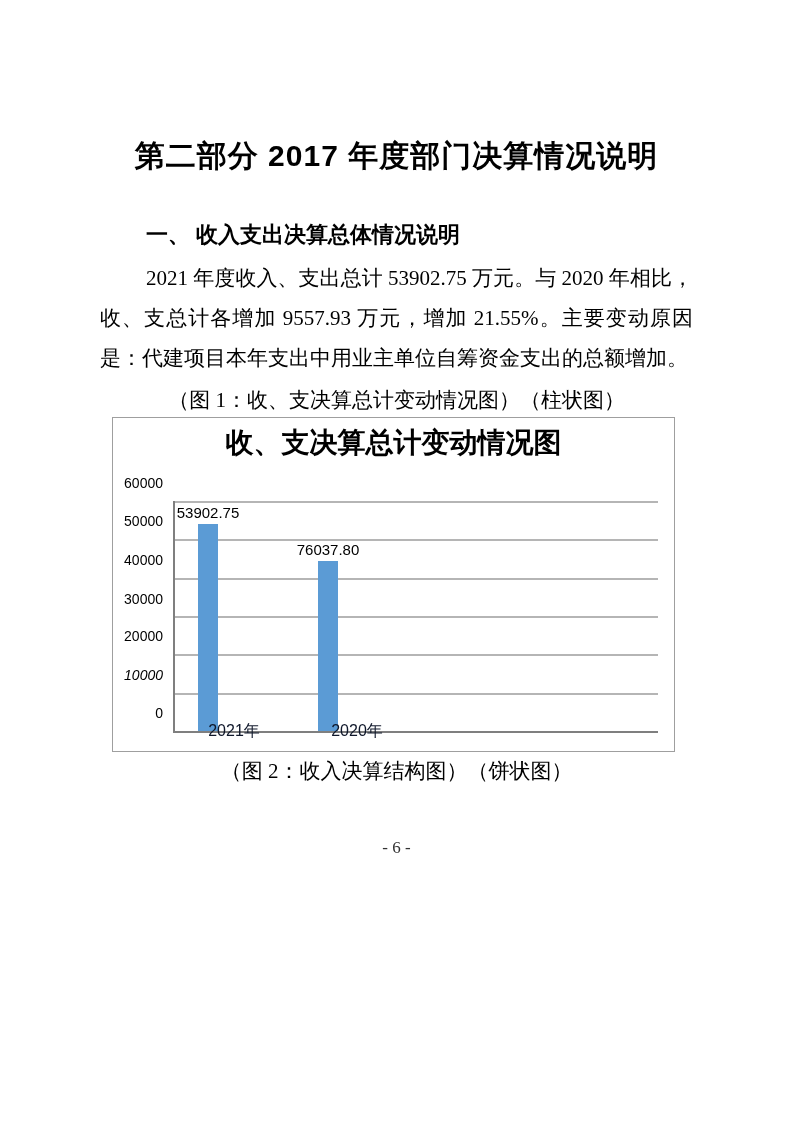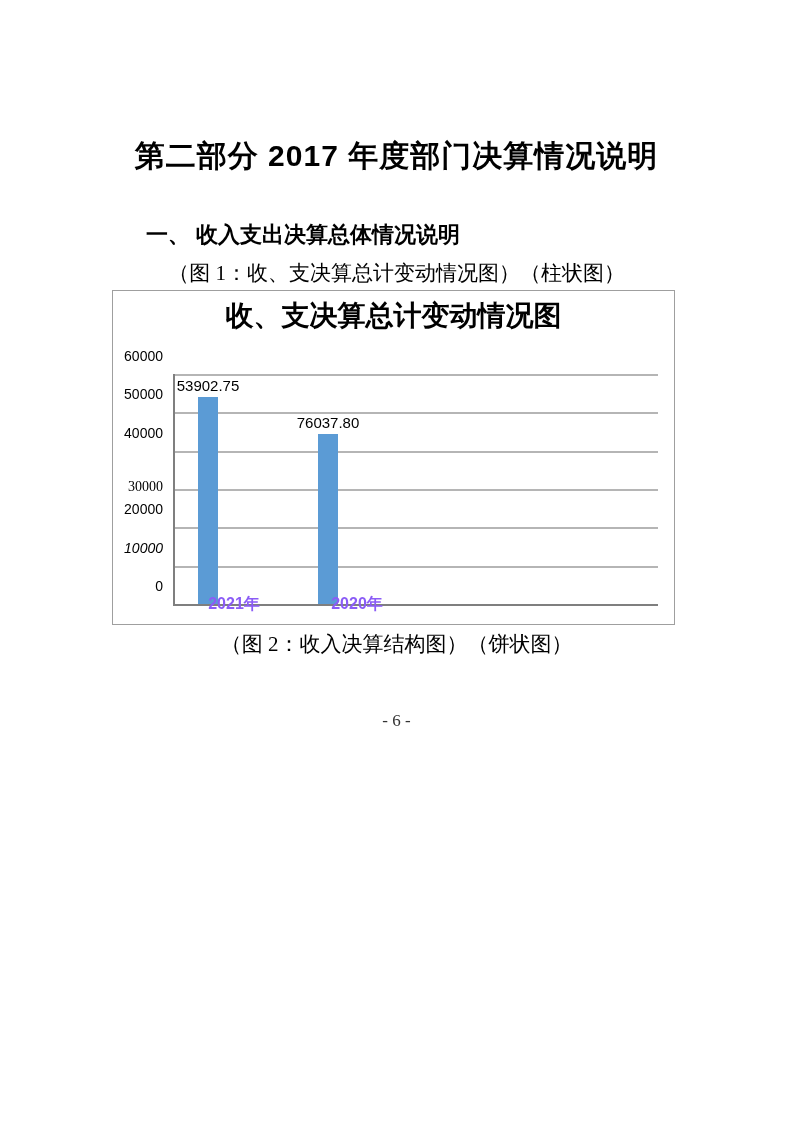--- a/index.html
+++ b/index.html
@@ -75,61 +75,61 @@
     color: #000; white-space: nowrap;
   }
   .ytick {
     position: absolute; left: 0; width: 50px;
     text-align: right; font-size: 14px; line-height: 18px;
     color: #000;
   }
   .xtick {
     position: absolute; top: 303px; width: 120px;
     text-align: center; font-size: 16px; line-height: 20px;
-    color: #8b5cf6;
-    font-weight: bold;
+    color: #0f172a;
   }
 
   .page-number {
     margin-top: 50px;
     text-align: center;
     font-size: 17px; line-height: 24px;
     color: #333;
   }
 </style>
 </head>
 <body>
 
 <div class="page">
 
   <h1 class="doc-title">第二部分 2017 年度部门决算情况说明</h1>
 
   <h2 class="sec-heading first">一、 收入支出决算总体情况说明</h2>
 
+  <p class="body-para">2021 年度收入、支出总计 53902.75 万元。与 2020 年相比，收、支总计各增加 9557.93 万元，增加 21.55%。主要变动原因是：代建项目本年支出中用业主单位自筹资金支出的总额增加。</p>
 
   <p class="fig-caption">（图 1：收、支决算总计变动情况图）（柱状图）</p>
 
   <div class="chart-frame" style="border-color: rgb(159, 159, 159);">
     <div class="chart-title">收、支决算总计变动情况图</div>
     <div class="plot" style="border-left-color: rgb(127, 127, 127); border-bottom-color: rgb(127, 127, 127);">
         <div class="gridline" style="bottom: 36.3333px; background: rgb(181, 181, 181);"></div>
         <div class="gridline" style="bottom: 74.6667px; background: rgb(181, 181, 181);"></div>
         <div class="gridline" style="bottom: 113px; background: rgb(181, 181, 181);"></div>
         <div class="gridline" style="bottom: 151.333px; background: rgb(181, 181, 181);"></div>
         <div class="gridline" style="bottom: 189.667px; background: rgb(181, 181, 181);"></div>
         <div class="gridline" style="bottom: 228px; background: rgb(181, 181, 181);"></div>
         <div class="bar" style="left: 23px; height: 206.627px; background: rgb(91, 155, 213);"></div>
         <div class="value-label" style="left: -12px; bottom: 208.627px;">53902.75</div>
         <div class="bar" style="left: 143px; height: 169.988px; background: rgb(91, 155, 213);"></div>
         <div class="value-label" style="left: 108px; bottom: 171.988px;">76037.80</div>
       </div>
   <div class="ytick" style="top: 286px;">0</div>
       <div class="ytick" style="top: 247.667px; font-style: italic;">10000</div>
       <div class="ytick" style="top: 209.333px;">20000</div>
-      <div class="ytick" style="top: 187px; font-family: Liberation Serif, serif;">30000</div>
+      <div class="ytick" style="top: 172px;">30000</div>
       <div class="ytick" style="top: 132.667px;">40000</div>
       <div class="ytick" style="top: 94.3333px;">50000</div>
       <div class="ytick" style="top: 56px;">60000</div>
       <div class="xtick" style="left: 61px;">2021年</div>
       <div class="xtick" style="left: 184px;">2020年</div>
     </div>
 
 
 
   <p class="fig-caption second">（图 2：收入决算结构图）（饼状图）</p>

